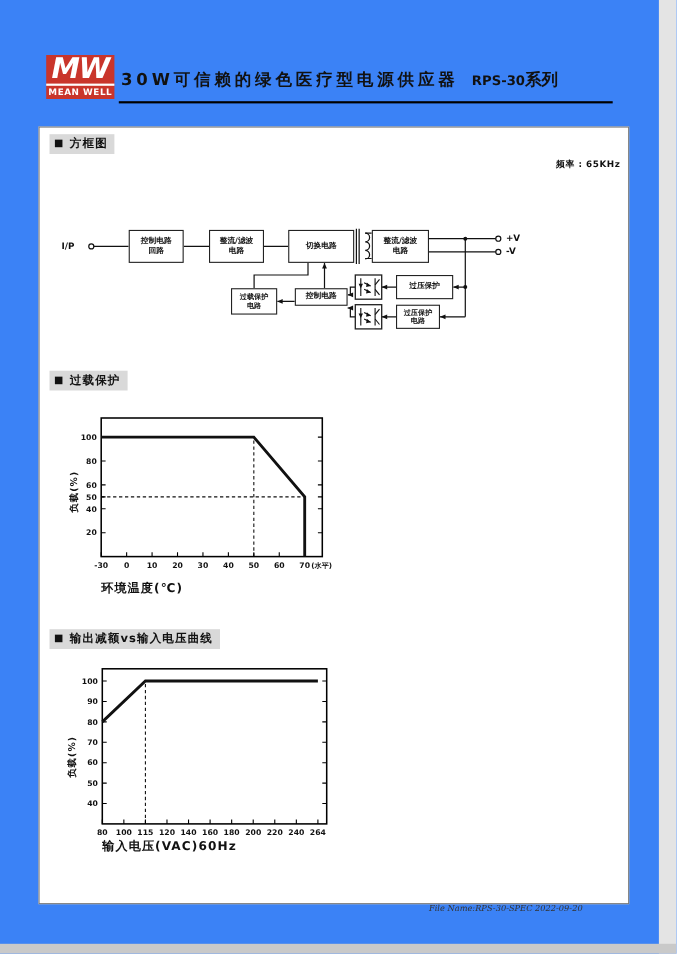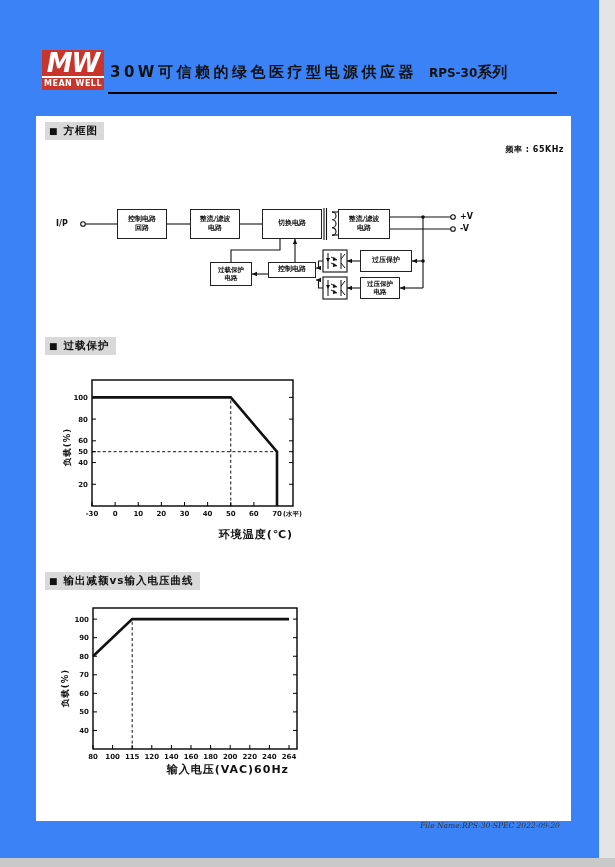--- a/index.html
+++ b/index.html
@@ -39,24 +39,24 @@
 
   
   .chart-wrap{position:absolute;width:300px;}
   .chart-wrap svg{position:absolute;left:0;top:2px;}
   .axis-box{fill:none;stroke:#000;stroke-width:1.4;}
   .tick{stroke:#000;stroke-width:1;}
   .tick-label{font-size:7px;font-weight:bold;fill:#111;font-family:"DejaVu Sans","Liberation Sans",sans-serif;}
   .tick-suffix{font-size:6.5px;font-weight:bold;fill:#111;font-family:"DejaVu Sans","Liberation Sans",sans-serif;}
   .guide{stroke:#111;stroke-width:1;stroke-dasharray:3,2.4;fill:none;}
   .curve{fill:none;stroke:#111;stroke-width:2.6;stroke-linejoin:miter;}
-  .xlabel{position:absolute;text-align:right;font-size:11px;font-weight:600;letter-spacing:1px;}
+  .xlabel{position:absolute;text-align:left;font-size:11px;font-weight:600;letter-spacing:1px;}
   .ylabel{position:absolute;width:60px;height:14px;text-align:center;font-size:8.5px;font-weight:600;transform:rotate(-90deg);letter-spacing:1px;}
 
-  .footer{position:absolute;left:390px;top:821px;width:200px;text-align:center;font-size:7.5px;font-style:italic;color:#333;font-family:"DejaVu Serif","Liberation Serif",serif;}
+  .footer{position:absolute;left:390px;top:821px;width:200px;text-align:left;font-size:7.5px;font-style:italic;color:#333;font-family:"DejaVu Serif","Liberation Serif",serif;}
 </style>
 </head>
 <body>
 
 <div id="root">
 
   <div class="logo">
     <div class="logo-mw">MW</div>
     <div class="logo-brand">MEAN WELL</div>
   </div>

